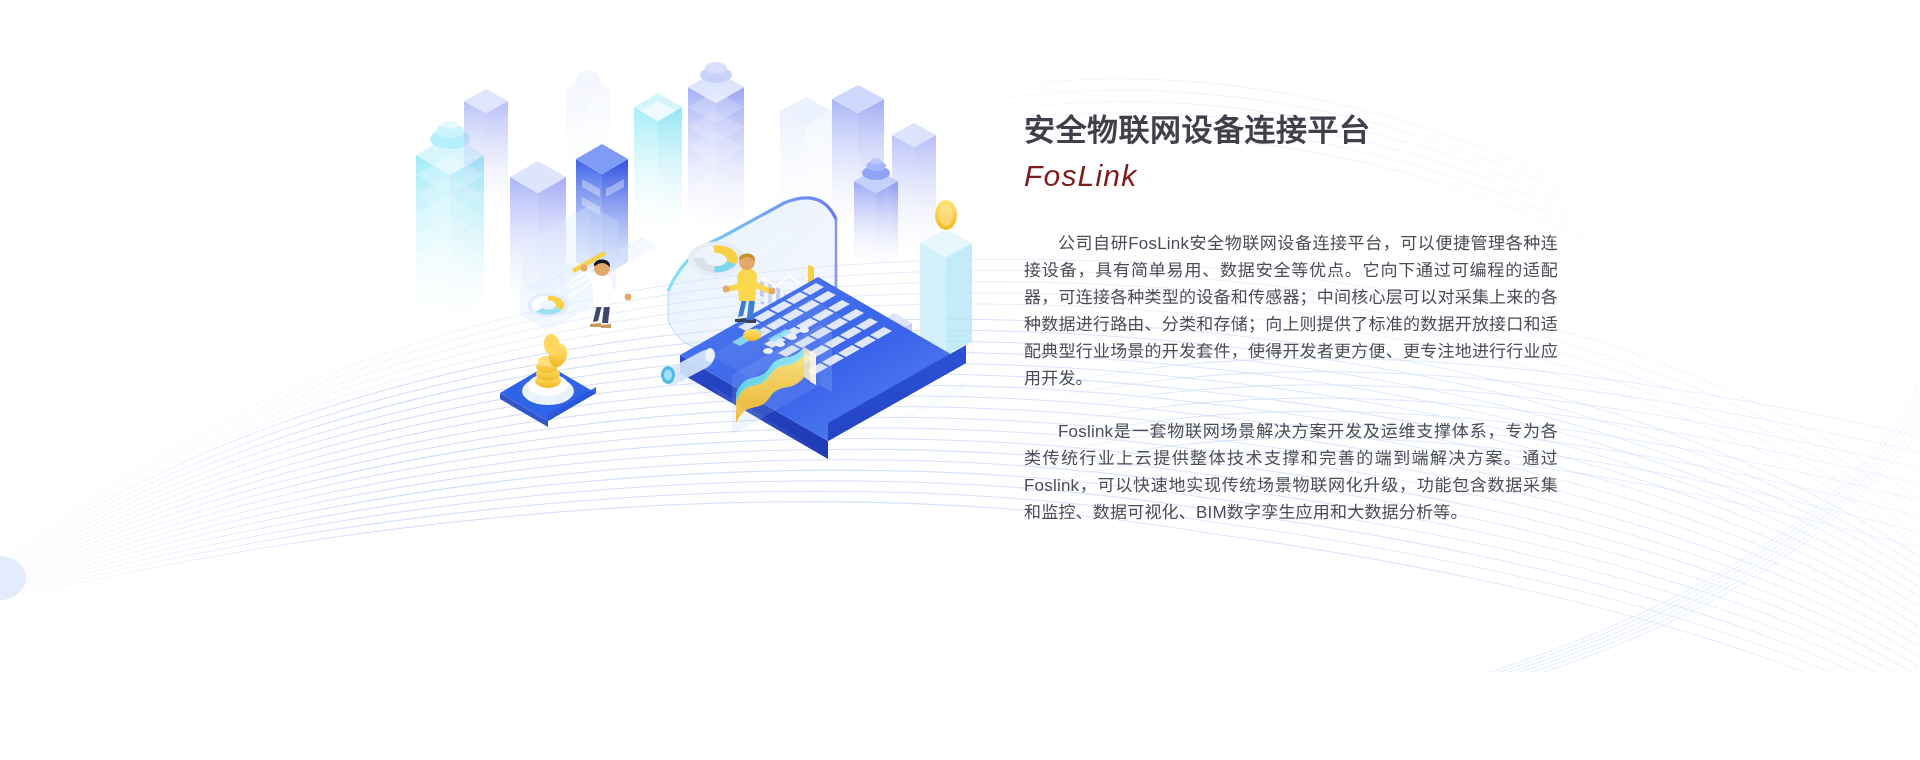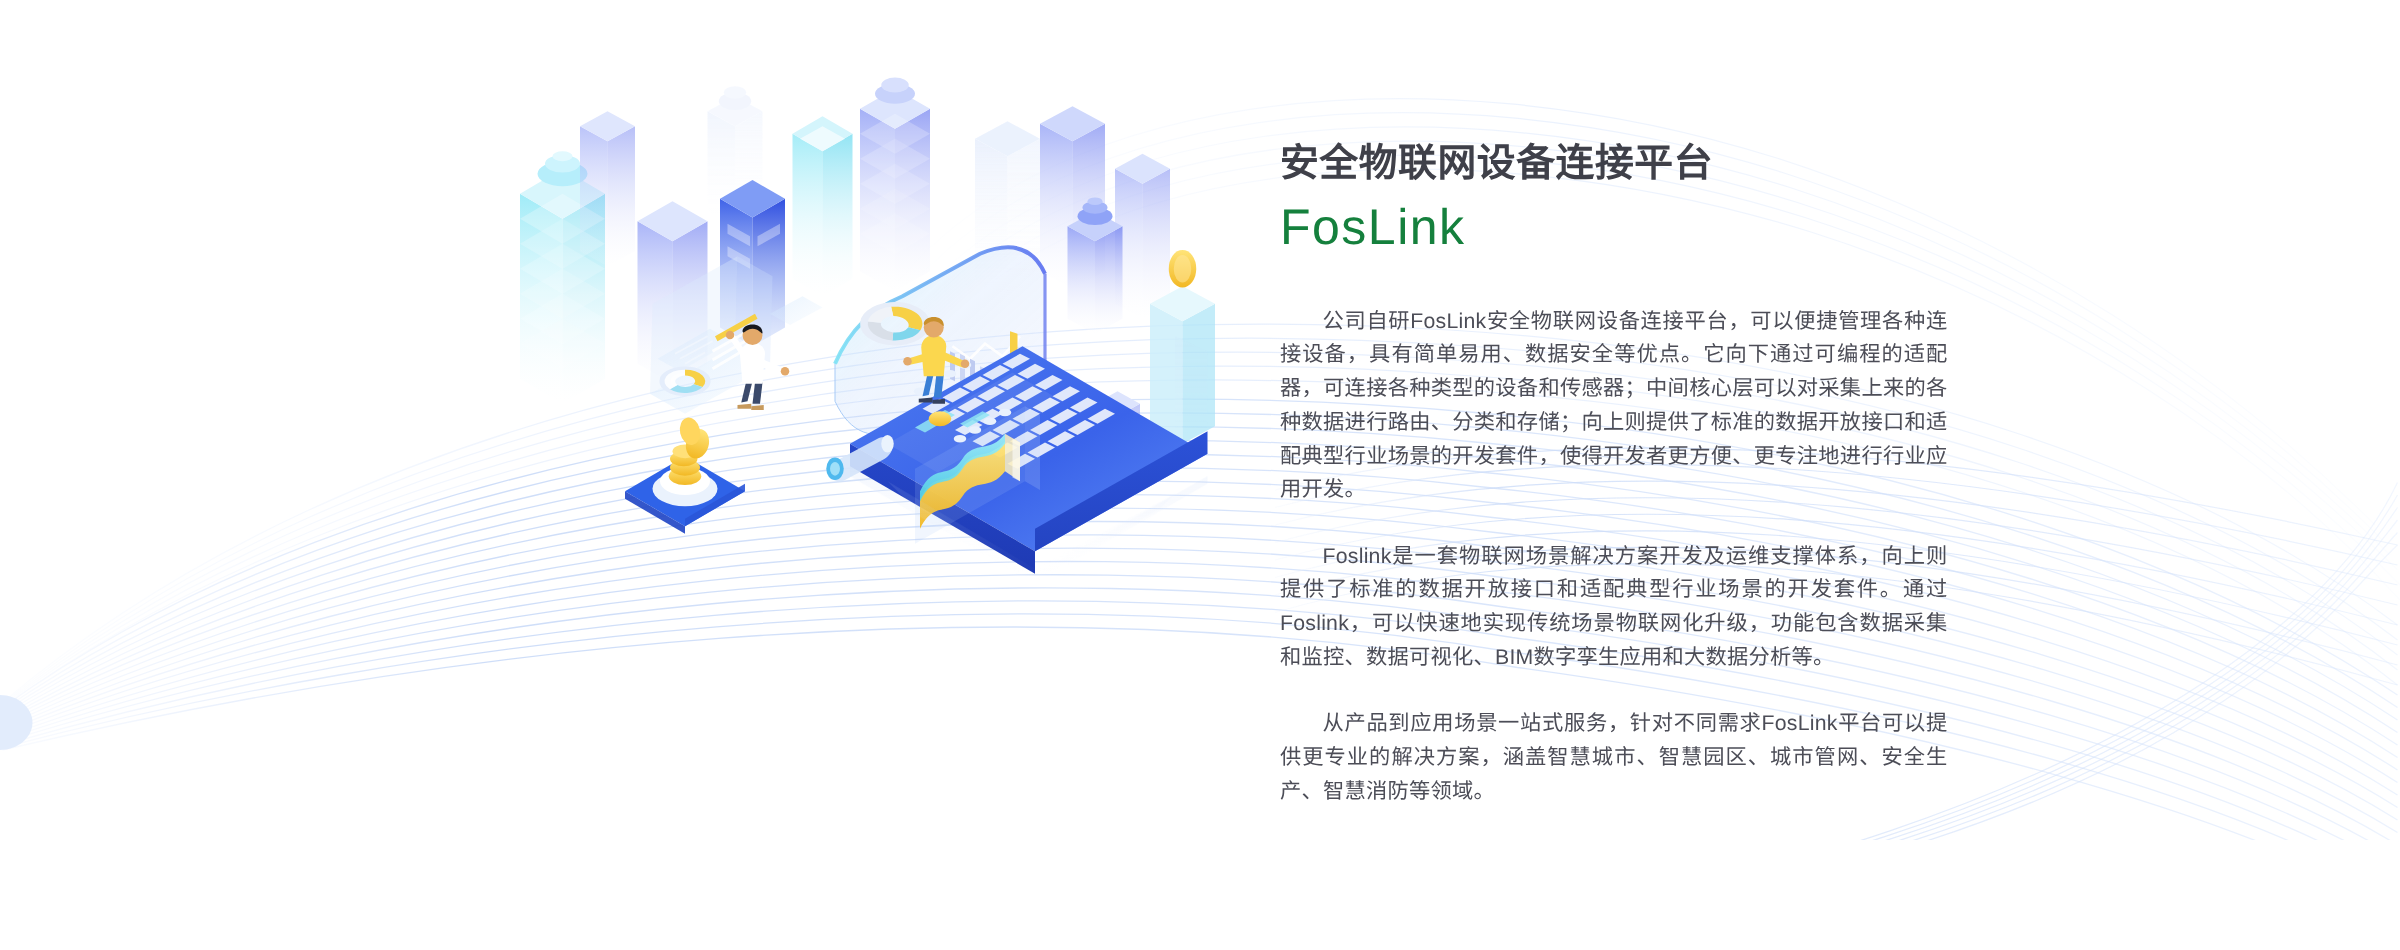--- a/index.html
+++ b/index.html
@@ -54,27 +54,28 @@
     font-size: 31px;
     font-weight: 700;
     color: #3f4049;
     letter-spacing: 0.5px;
     line-height: 1.25;
     margin: 0;
     white-space: nowrap;
   }
 
   .subhead {
-    font-size: 40px;
+    font-size: 30px;
     font-weight: 400;
-    color: #15803d;
+    color: #7f1d1d;
     letter-spacing: 1.2px;
     line-height: 1.25;
     margin: 6px 0 0 0;
     white-space: nowrap;
+    font-style: italic;
   }
 
   .paragraphs {
     margin-top: 36px;
   }
 
   .para {
     font-size: 17px;
     line-height: 27px;
     color: #4c4d57;
@@ -577,18 +578,17 @@
       <polygon points="560,214 586,226 586,300 560,290" fill="url(#reflect)" opacity="0.35"></polygon>
     </g>
   </svg>
 
   <div class="content">
     <h1 class="headline">安全物联网设备连接平台</h1>
     <div class="subhead">FosLink</div>
 
     <div class="paragraphs">
       <p class="para">公司自研FosLink安全物联网设备连接平台，可以便捷管理各种连接设备，具有简单易用、数据安全等优点。它向下通过可编程的适配器，可连接各种类型的设备和传感器；中间核心层可以对采集上来的各种数据进行路由、分类和存储；向上则提供了标准的数据开放接口和适配典型行业场景的开发套件，使得开发者更方便、更专注地进行行业应用开发。</p>
-      <p class="para">Foslink是一套物联网场景解决方案开发及运维支撑体系，向上则提供了标准的数据开放接口和适配典型行业场景的开发套件。通过Foslink，可以快速地实现传统场景物联网化升级，功能包含数据采集和监控、数据可视化、BIM数字孪生应用和大数据分析等。</p>
-      <p class="para">从产品到应用场景一站式服务，针对不同需求FosLink平台可以提供更专业的解决方案，涵盖智慧城市、智慧园区、城市管网、安全生产、智慧消防等领域。</p>
+      <p class="para">Foslink是一套物联网场景解决方案开发及运维支撑体系，专为各类传统行业上云提供整体技术支撑和完善的端到端解决方案。通过Foslink，可以快速地实现传统场景物联网化升级，功能包含数据采集和监控、数据可视化、BIM数字孪生应用和大数据分析等。</p>
     </div>
   </div>
 
 </div>
 
 </body></html>

